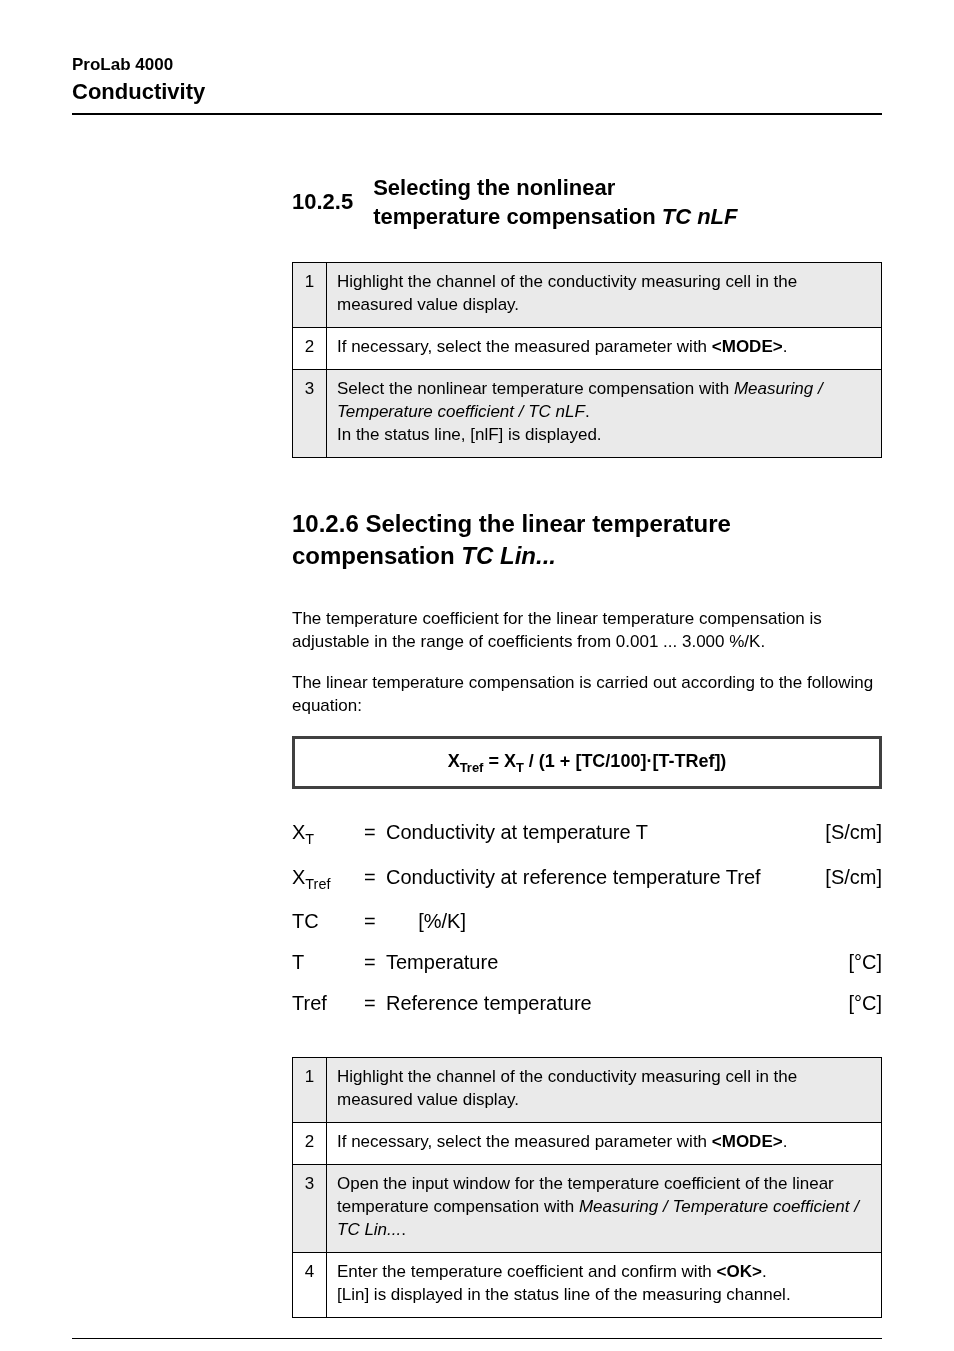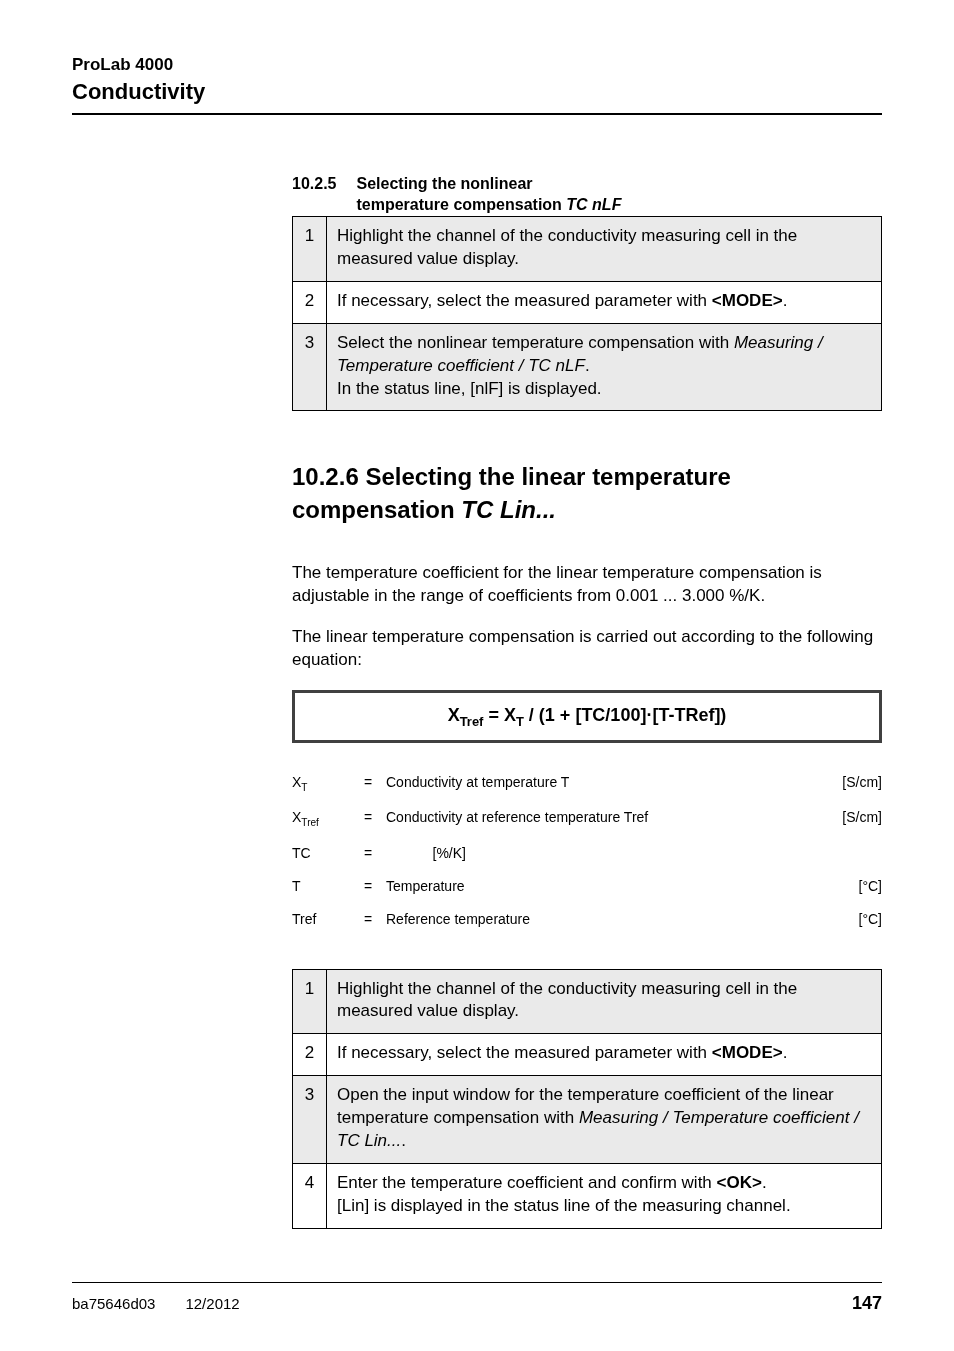--- a/index.html
+++ b/index.html
@@ -37,21 +37,23 @@
     border-top: 2px solid #000;
     margin-bottom: 58px;
   }
   .content {
     margin-left: 220px;
   }
   .sec-heading {
     display: flex;
     gap: 20px;
     font-weight: bold;
-    font-size: 16px;
+    font-size: 22px;
+    margin-bottom: 30px;
+    align-items: center;
   }
   .sec-num { white-space: nowrap; }
   .sec-title { }
   .sec-title .ital { font-style: italic; }
   .steps-table {
     border-collapse: collapse;
     width: 100%;
     margin-bottom: 50px;
   }
   .steps-table td {
@@ -79,21 +81,21 @@
   .formula-box {
     border: 3px solid #404040;
     text-align: center;
     padding: 10px 6px;
     margin: 8px 0 30px 0;
     font-weight: bold;
     font-size: 18px;
   }
   .formula-box sub { font-size: 0.72em; }
   .terms {
-    font-size: 14px;
+    font-size: 20px;
     margin-bottom: 40px;
   }
   .terms-row {
     display: flex;
     align-items: baseline;
     margin-bottom: 14px;
   }
   .t-sym { width: 72px; }
   .t-sym sub { font-size: 0.72em; }
   .t-eq { width: 22px; }

